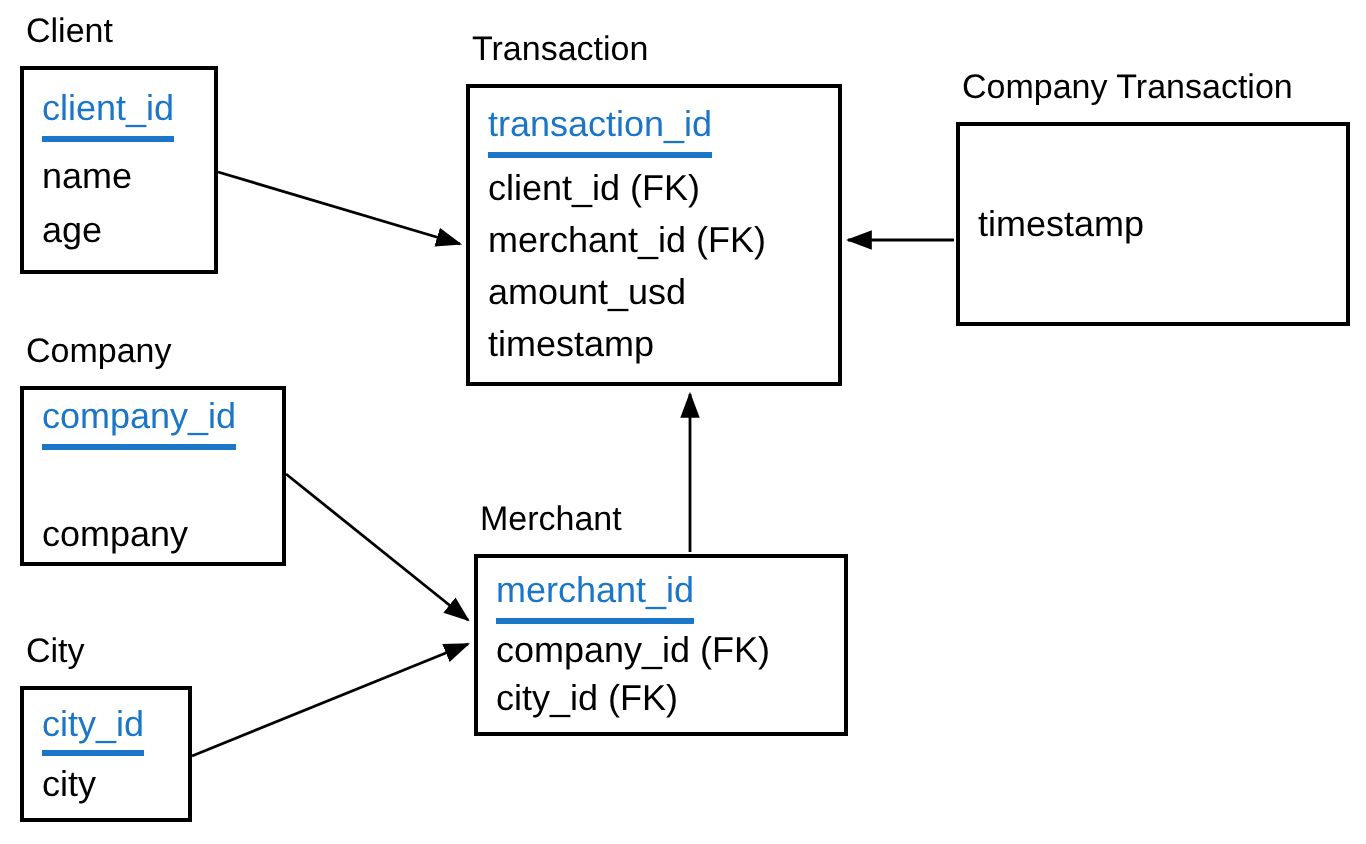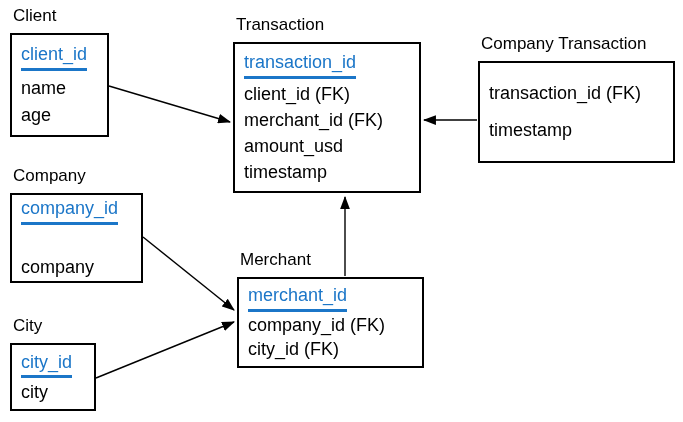--- a/index.html
+++ b/index.html
@@ -85,21 +85,20 @@
       <span class="pk-text">transaction_id</span>
     </div>
     <div class="row">client_id (FK)</div>
     <div class="row">merchant_id (FK)</div>
     <div class="row">amount_usd</div>
     <div class="row">timestamp</div>
   </div>
 
   <div class="entity" style="left:478px;top:61px;width:197px;height:102px;">
     <div class="entity-title">Company Transaction</div>
-    <div class="row">transaction_id (FK)</div>
     <div class="row">timestamp</div>
   </div>
 
   <div class="entity" style="left:10px;top:193px;width:133px;height:90px;gap:32px;">
     <div class="entity-title">Company</div>
     <div class="row pk">
       <span class="pk-text">company_id</span>
     </div>
     <div class="row">company</div>
   </div>

